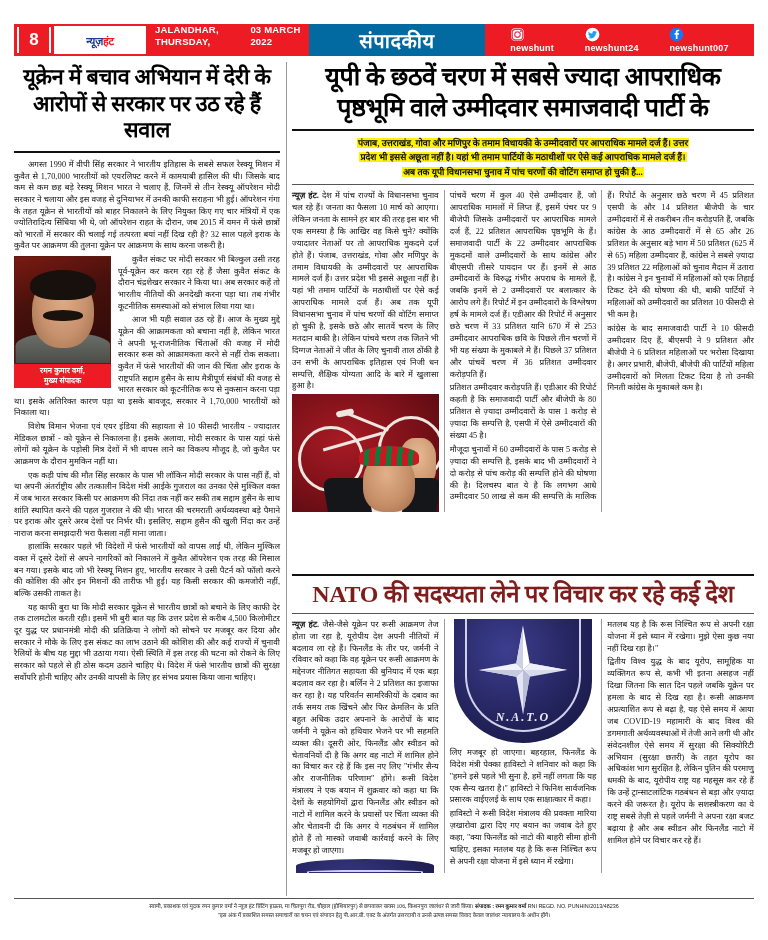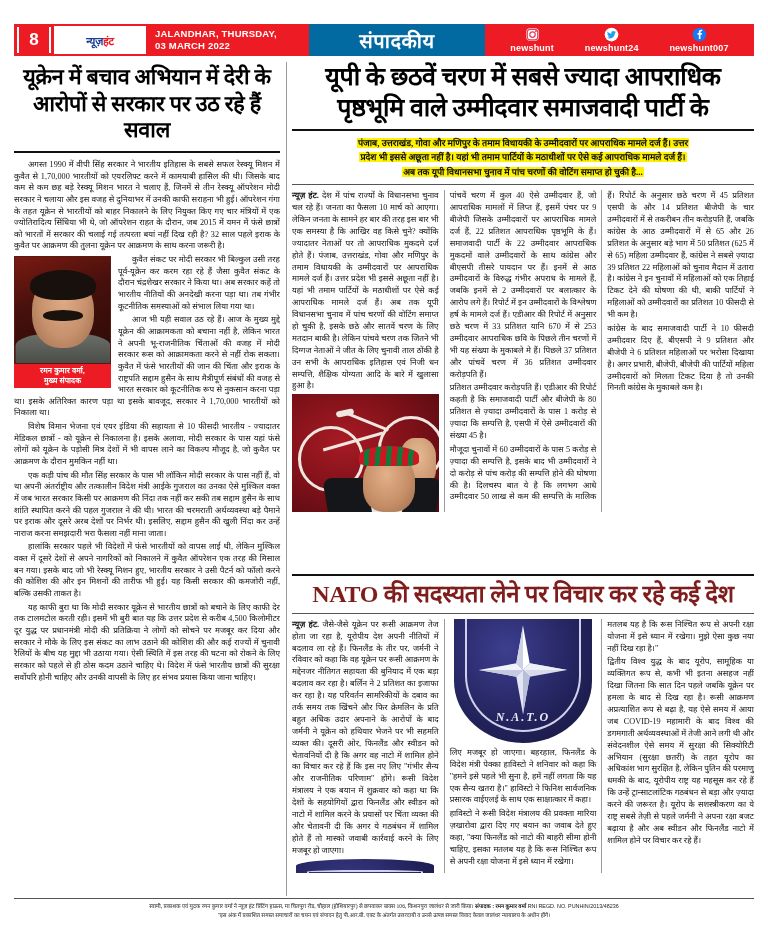--- a/index.html
+++ b/index.html
@@ -27,35 +27,35 @@
     width: 92px; background: #fff; margin: 2px 3px; display: flex;
     align-items: center; justify-content: center;
   }
   .logo-text {
     font-family: "Liberation Sans", sans-serif; font-weight: bold;
     font-size: 11px; letter-spacing: -0.3px; white-space: nowrap;
   }
   .logo-news { color: #1b3d8f; }
   .logo-hunt { color: #ed1c24; }
   .date-box {
-    display: flex; flex-direction: column; justify-content: center;
+    display: flex; justify-content: center;
     padding-left: 6px; width: 160px; color: #fff;
     font-family: "Liberation Sans", sans-serif; font-weight: bold;
     font-size: 9.5px; line-height: 1.22; letter-spacing: 0.2px;
   }
   .section-title-box {
     width: 176px; background: #0369a1; display: flex;
     align-items: center; justify-content: center; margin: 0;
   }
   .section-title {
     color: #fff; font-family: "Liberation Sans", sans-serif;
     font-weight: bold; font-size: 20px; letter-spacing: 0.5px;
   }
   .social-box { flex: 1; display: flex; align-items: center; justify-content: space-around; padding: 0 10px; }
-  .social-item { display: flex; flex-direction: column; align-items: center; gap: 1px; }
+  .social-item { display: flex; flex-direction: column; align-items: flex-start; gap: 1px; }
   .social-icon { width: 15px; height: 15px; display: block; }
   .social-label {
     color: #fff; font-family: "Liberation Sans", sans-serif;
     font-size: 9px; font-weight: bold; letter-spacing: 0.2px;
   }
 
   
   .vrule { position: absolute; width: 1px; background: #9a9a9a; }
 
   

